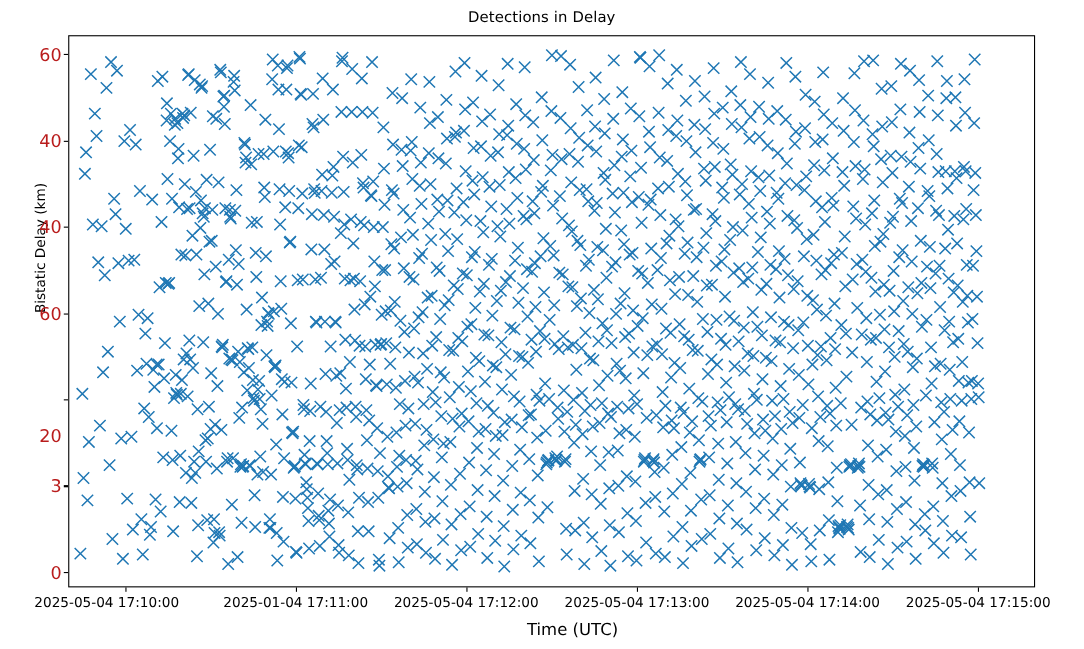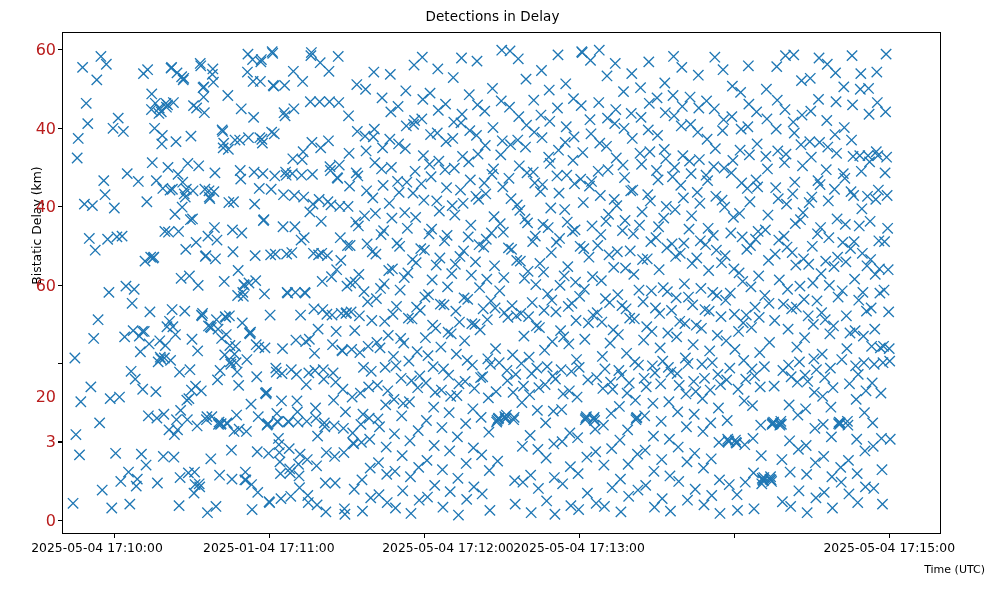--- a/index.html
+++ b/index.html
@@ -123,22 +123,22 @@
     height: 3.6px;
     background: #000000;
   }
   #xlabel {
     position: absolute;
     left: 0;
     top: 563px;
     width: 985px;
     padding-left: 56px;
     box-sizing: border-box;
-    text-align: right;
-    font-size: 11px;
+    text-align: center;
+    font-size: 15px;
     color: #000000;
   }
 </style>
 </head>
 <body>
 
 <div id="figure">
 
   <div id="chart-title">Detections in Delay</div>
 
@@ -1671,19 +1671,20 @@
       <div class="xtick-mark" style="left: 113.706px;"></div>
       <div class="xtick-mark" style="left: 268.824px;"></div>
       <div class="xtick-mark" style="left: 423.941px;"></div>
       <div class="xtick-mark" style="left: 579.059px;"></div>
       <div class="xtick-mark" style="left: 734.176px;"></div>
       <div class="xtick-mark" style="left: 889.294px;"></div>
     </div>
   <div id="xtick-labels">
       <div class="xtick-label" style="left: 97px;">2025-05-04 17:10:00</div>
       <div class="xtick-label" style="left: 268.824px;">2025-01-04 17:11:00</div>
-      <div class="xtick-label" style="left: 423.941px; padding-left: 24px;">2025-05-04 17:12:00</div>
+      <div class="xtick-label" style="left: 423.941px;">2025-05-04 17:12:00</div>
       <div class="xtick-label" style="left: 579.059px;">2025-05-04 17:13:00</div>
+      <div class="xtick-label" style="left: 734.176px;">2025-05-04 17:14:00</div>
       <div class="xtick-label" style="left: 889.294px;">2025-05-04 17:15:00</div>
     </div>
   <div id="xlabel">Time (UTC)</div>
 
 </div>
 
 </body></html>

